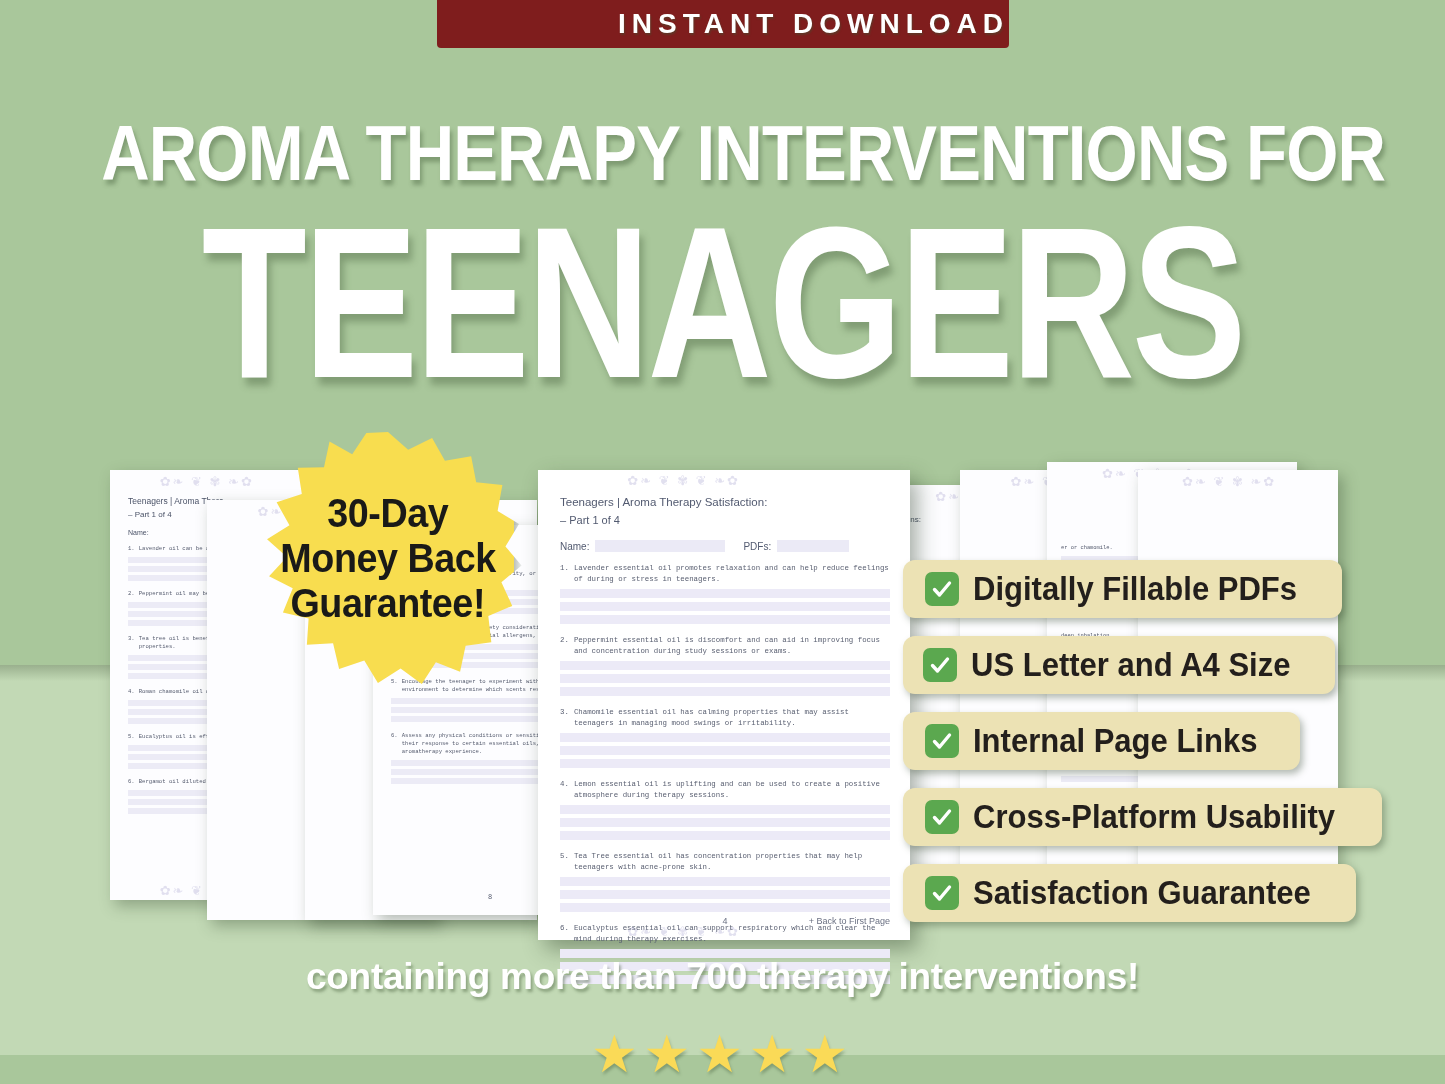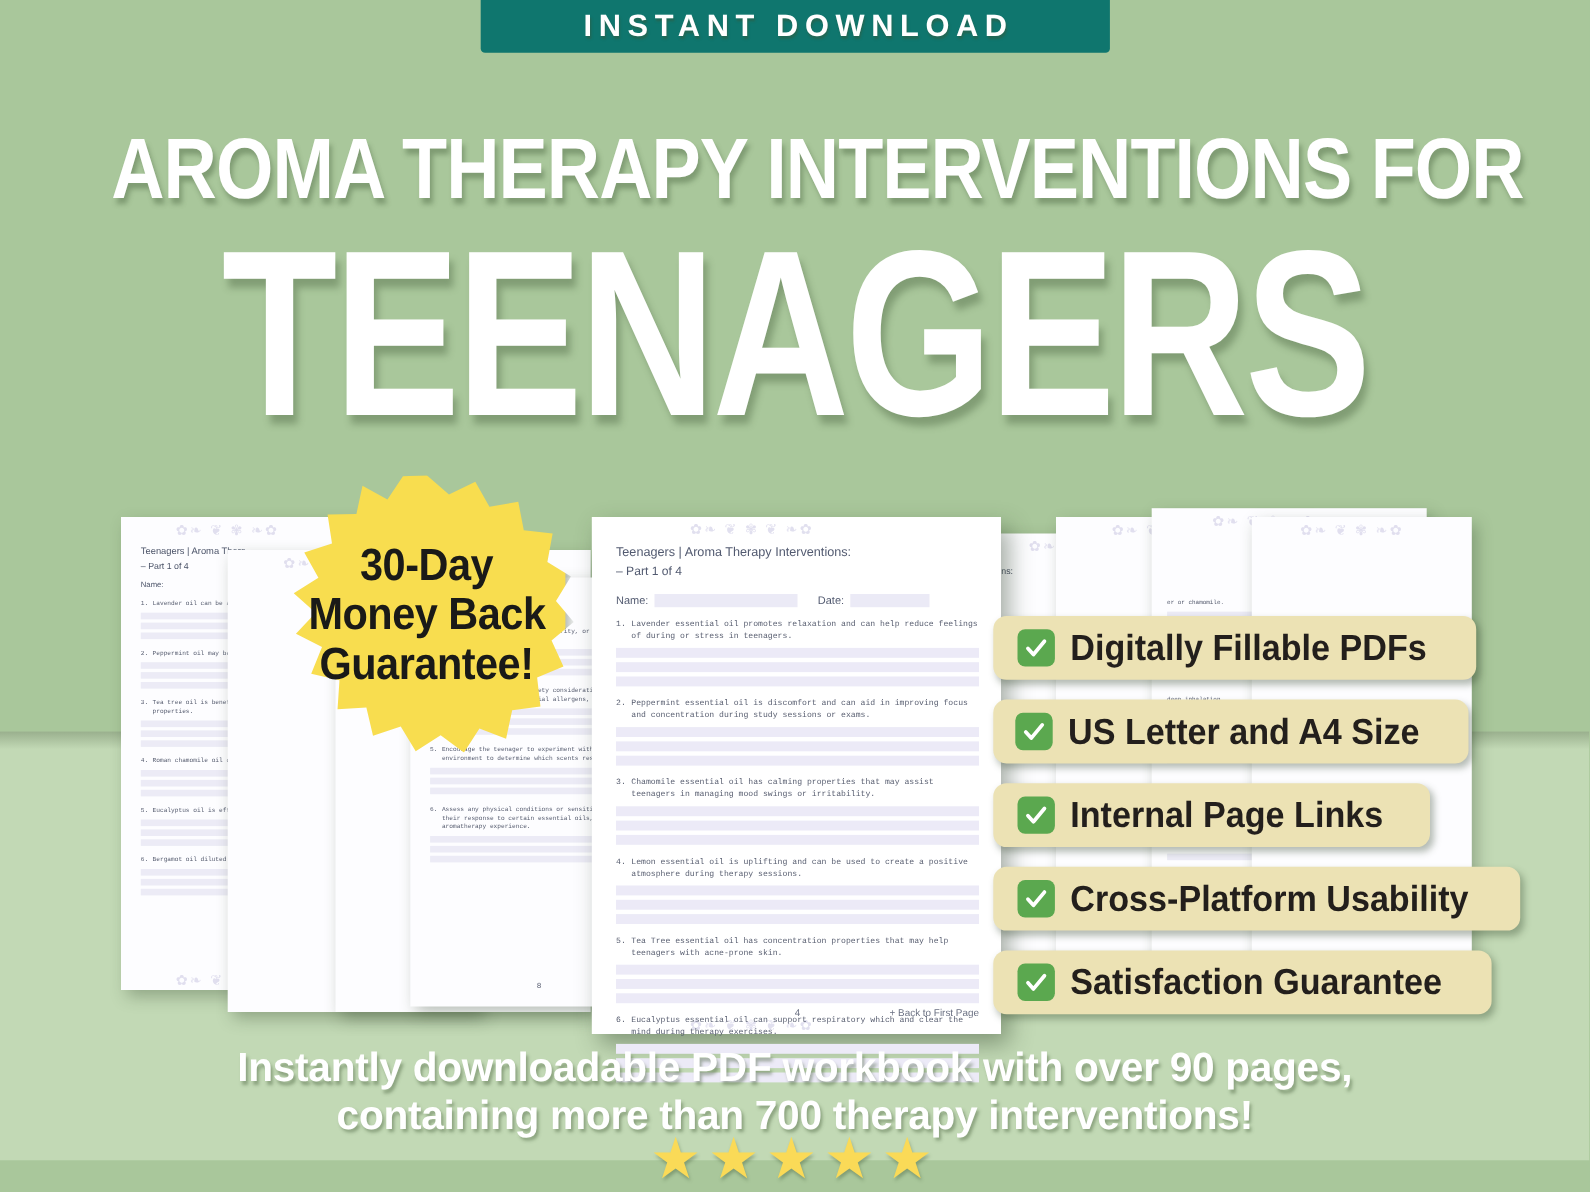--- a/index.html
+++ b/index.html
@@ -13,22 +13,22 @@
   
   .band-top{position:absolute;left:0;top:0;width:1445px;height:665px;background:#a9c79b;}
   .band-mid{position:absolute;left:0;top:665px;width:1445px;height:390px;background:#c2d9b5;}
   .band-bot{position:absolute;left:0;top:1055px;width:1445px;height:29px;background:#a9c79b;}
   .band-shadow{position:absolute;left:0;top:665px;width:1445px;height:16px;
     background:linear-gradient(to bottom, rgba(60,80,50,.30), rgba(60,80,50,0));}
 
   
   .dl-banner{
     position:absolute;left:437px;top:0;width:572px;height:48px;
-    background:#0f766e;border-radius:0 0 4px 4px;
-    display:flex;align-items:center;justify-content:center;
+    background:#7f1d1d;border-radius:0 0 4px 4px;
+    display:flex;align-items:center;justify-content:flex-end;
   }
   .dl-banner .lbl{
     font-family:"Liberation Sans", sans-serif;
     font-weight:bold;font-size:28px;letter-spacing:6px;color:#ffffff;
     text-shadow:1px 2px 2px rgba(60,85,50,.45);
     padding-left:6px;
   }
 
   
   .kicker{
@@ -324,26 +324,26 @@
     <div class="doc-head" style="position:absolute;right:10px;bottom:22px;font-size:7px;">Back to First Page</div>
   </div>
   <div class="page" id="page8">
     <div class="orn t">✿❧ ❦ ✾ ❧✿</div>
   </div>
 
   <div id="pageC">
     <div class="orn t" style="left:24%;top:3px;">✿❧ ❦ ✾ ❦ ❧✿</div>
     <div class="orn b" style="left:24%;bottom:1px;">✿❧ ❦ ✾ ❦ ❧✿</div>
     <div class="pad">
-      <div class="c-title">Teenagers | Aroma Therapy Interventions:</div>
+      <div class="c-title">Teenagers | Aroma Therapy Satisfaction:</div>
       <div class="c-sub">– Part 1 of 4</div>
       <div class="c-namerow">
         <span>Name:</span>
         <span class="bx" style="width:130px;"></span>
-        <span style="margin-left:12px;">Date:</span>
+        <span style="margin-left:12px;">PDFs:</span>
         <span class="bx" style="width:72px;"></span>
       </div>
       <div id="centerItems">
           <div class="c-item">
             <div class="c-num">1.</div>
             <div class="c-txt">Lavender essential oil promotes relaxation and can help reduce feelings of during or stress in teenagers.</div>
           </div>
           <div class="c-lines">
             <div></div>
             <div></div>
@@ -445,18 +445,17 @@
   <div class="pill" id="pill4">
     <span class="chk">
       <svg viewBox="0 0 24 24">
           <path d="M4.5 12.5 L9.5 18 L19.5 6" fill="none" stroke="#ffffff" stroke-width="3.4" stroke-linecap="round" stroke-linejoin="round"></path>
         </svg>
     </span>
     <span class="plabel">Satisfaction Guarantee</span>
   </div>
 
   <div class="tagline">
-    <span>Instantly downloadable PDF workbook with over 90 pages,</span>
     <span class="l2">containing more than 700 therapy interventions!</span>
   </div>
   <div class="stars">★★★★★</div>
 
 </div>
 
 </body></html>

